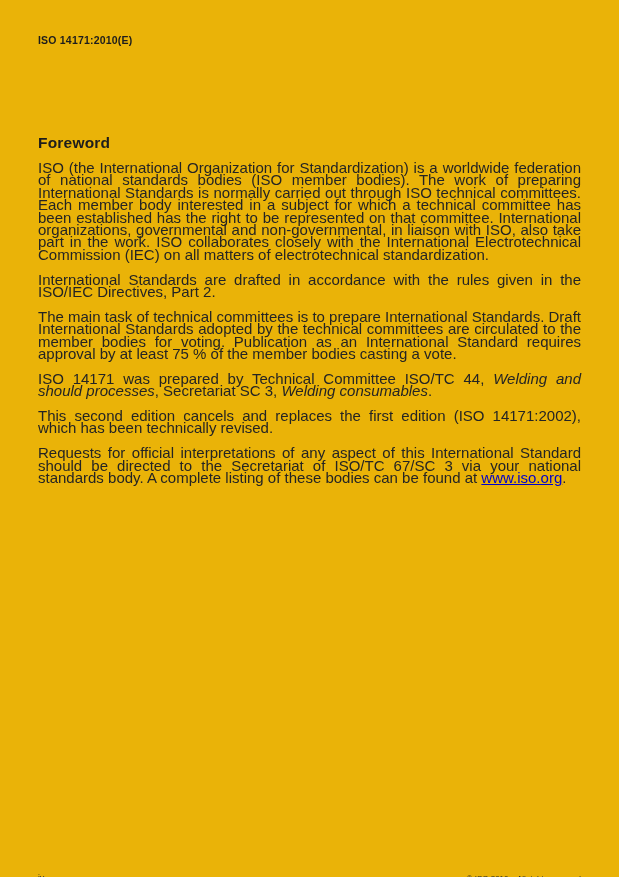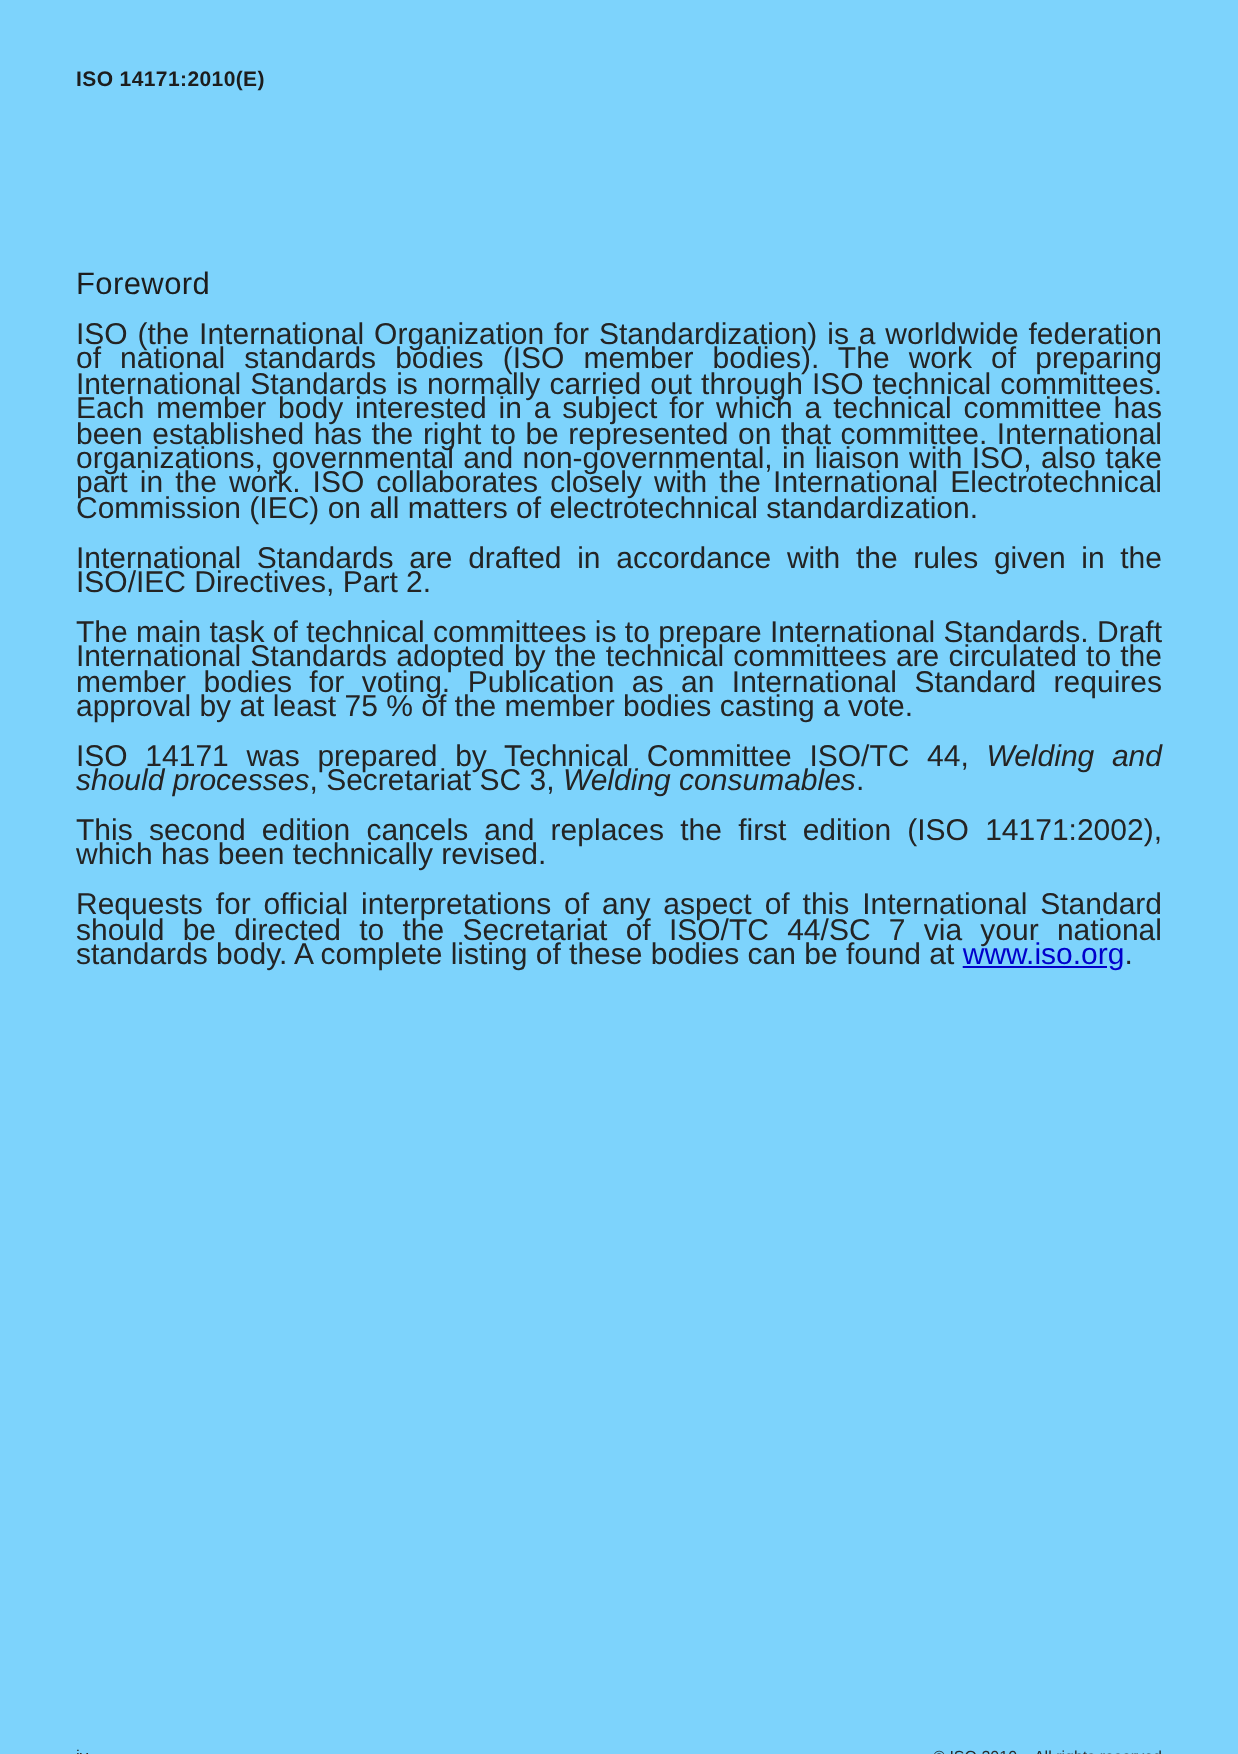--- a/index.html
+++ b/index.html
@@ -4,40 +4,40 @@
 <style>
   html, body {
     margin: 0;
     padding: 0;
     background: #ffffff;
   }
   .page {
     position: relative;
     width: 619px;
     height: 877px;
-    background: #7dd3fc;
+    background: #eab308;
     font-family: "Liberation Sans", sans-serif;
     color: #222222;
     overflow: hidden;
   }
   .doc-header {
     position: absolute;
     top: 34px;
     left: 38px;
     font-size: 10.5px;
     font-weight: bold;
     color: #1d1d1d;
     letter-spacing: 0.2px;
   }
   .foreword-title {
     position: absolute;
     top: 134px;
     left: 38px;
     font-size: 15.5px;
-    font-weight: normal;
+    font-weight: bold;
     color: #1d1d1d;
     letter-spacing: 0.2px;
   }
   .body-text {
     position: absolute;
     top: 162px;
     left: 38px;
     width: 543px;
     font-size: 15px;
     line-height: 12.4px;
@@ -83,21 +83,21 @@
   <div class="doc-header">ISO 14171:2010(E)</div>
 
   <div class="foreword-title">Foreword</div>
 
   <div class="body-text">
       <p><span>ISO (the International Organization for Standardization) is a worldwide federation of national standards bodies (ISO member bodies). The work of preparing International Standards is normally carried out through ISO technical committees. Each member body interested in a subject for which a technical committee has been established has the right to be represented on that committee. International organizations, governmental and non-governmental, in liaison with ISO, also take part in the work. ISO collaborates closely with the International Electrotechnical Commission (IEC) on all matters of electrotechnical standardization.</span></p>
       <p><span>International Standards are drafted in accordance with the rules given in the ISO/IEC Directives, Part 2.</span></p>
       <p><span>The main task of technical committees is to prepare International Standards. Draft International Standards adopted by the technical committees are circulated to the member bodies for voting. Publication as an International Standard requires approval by at least 75 % of the member bodies casting a vote.</span></p>
       <p><span>ISO 14171 was prepared by Technical Committee ISO/TC 44, </span><em>Welding and should processes</em><span>, Secretariat SC 3, </span><em>Welding consumables</em><span>.</span></p>
       <p><span>This second edition cancels and replaces the first edition (ISO 14171:2002), which has been technically revised.</span></p>
-      <p><span>Requests for official interpretations of any aspect of this International Standard should be directed to the Secretariat of ISO/TC 44/SC 7 via your national standards body. A complete listing of these bodies can be found at </span><a class="link" href="#" style="color: rgb(0, 0, 204);">www.iso.org</a><span>.</span></p>
+      <p><span>Requests for official interpretations of any aspect of this International Standard should be directed to the Secretariat of ISO/TC 67/SC 3 via your national standards body. A complete listing of these bodies can be found at </span><a class="link" href="#" style="color: rgb(0, 0, 204);">www.iso.org</a><span>.</span></p>
     </div>
 
   <div class="footer">
     <span class="page-number">iv</span>
     <span class="copyright">© ISO 2010 – All rights reserved</span>
   </div>
 
 </div>
 
 </body></html>

